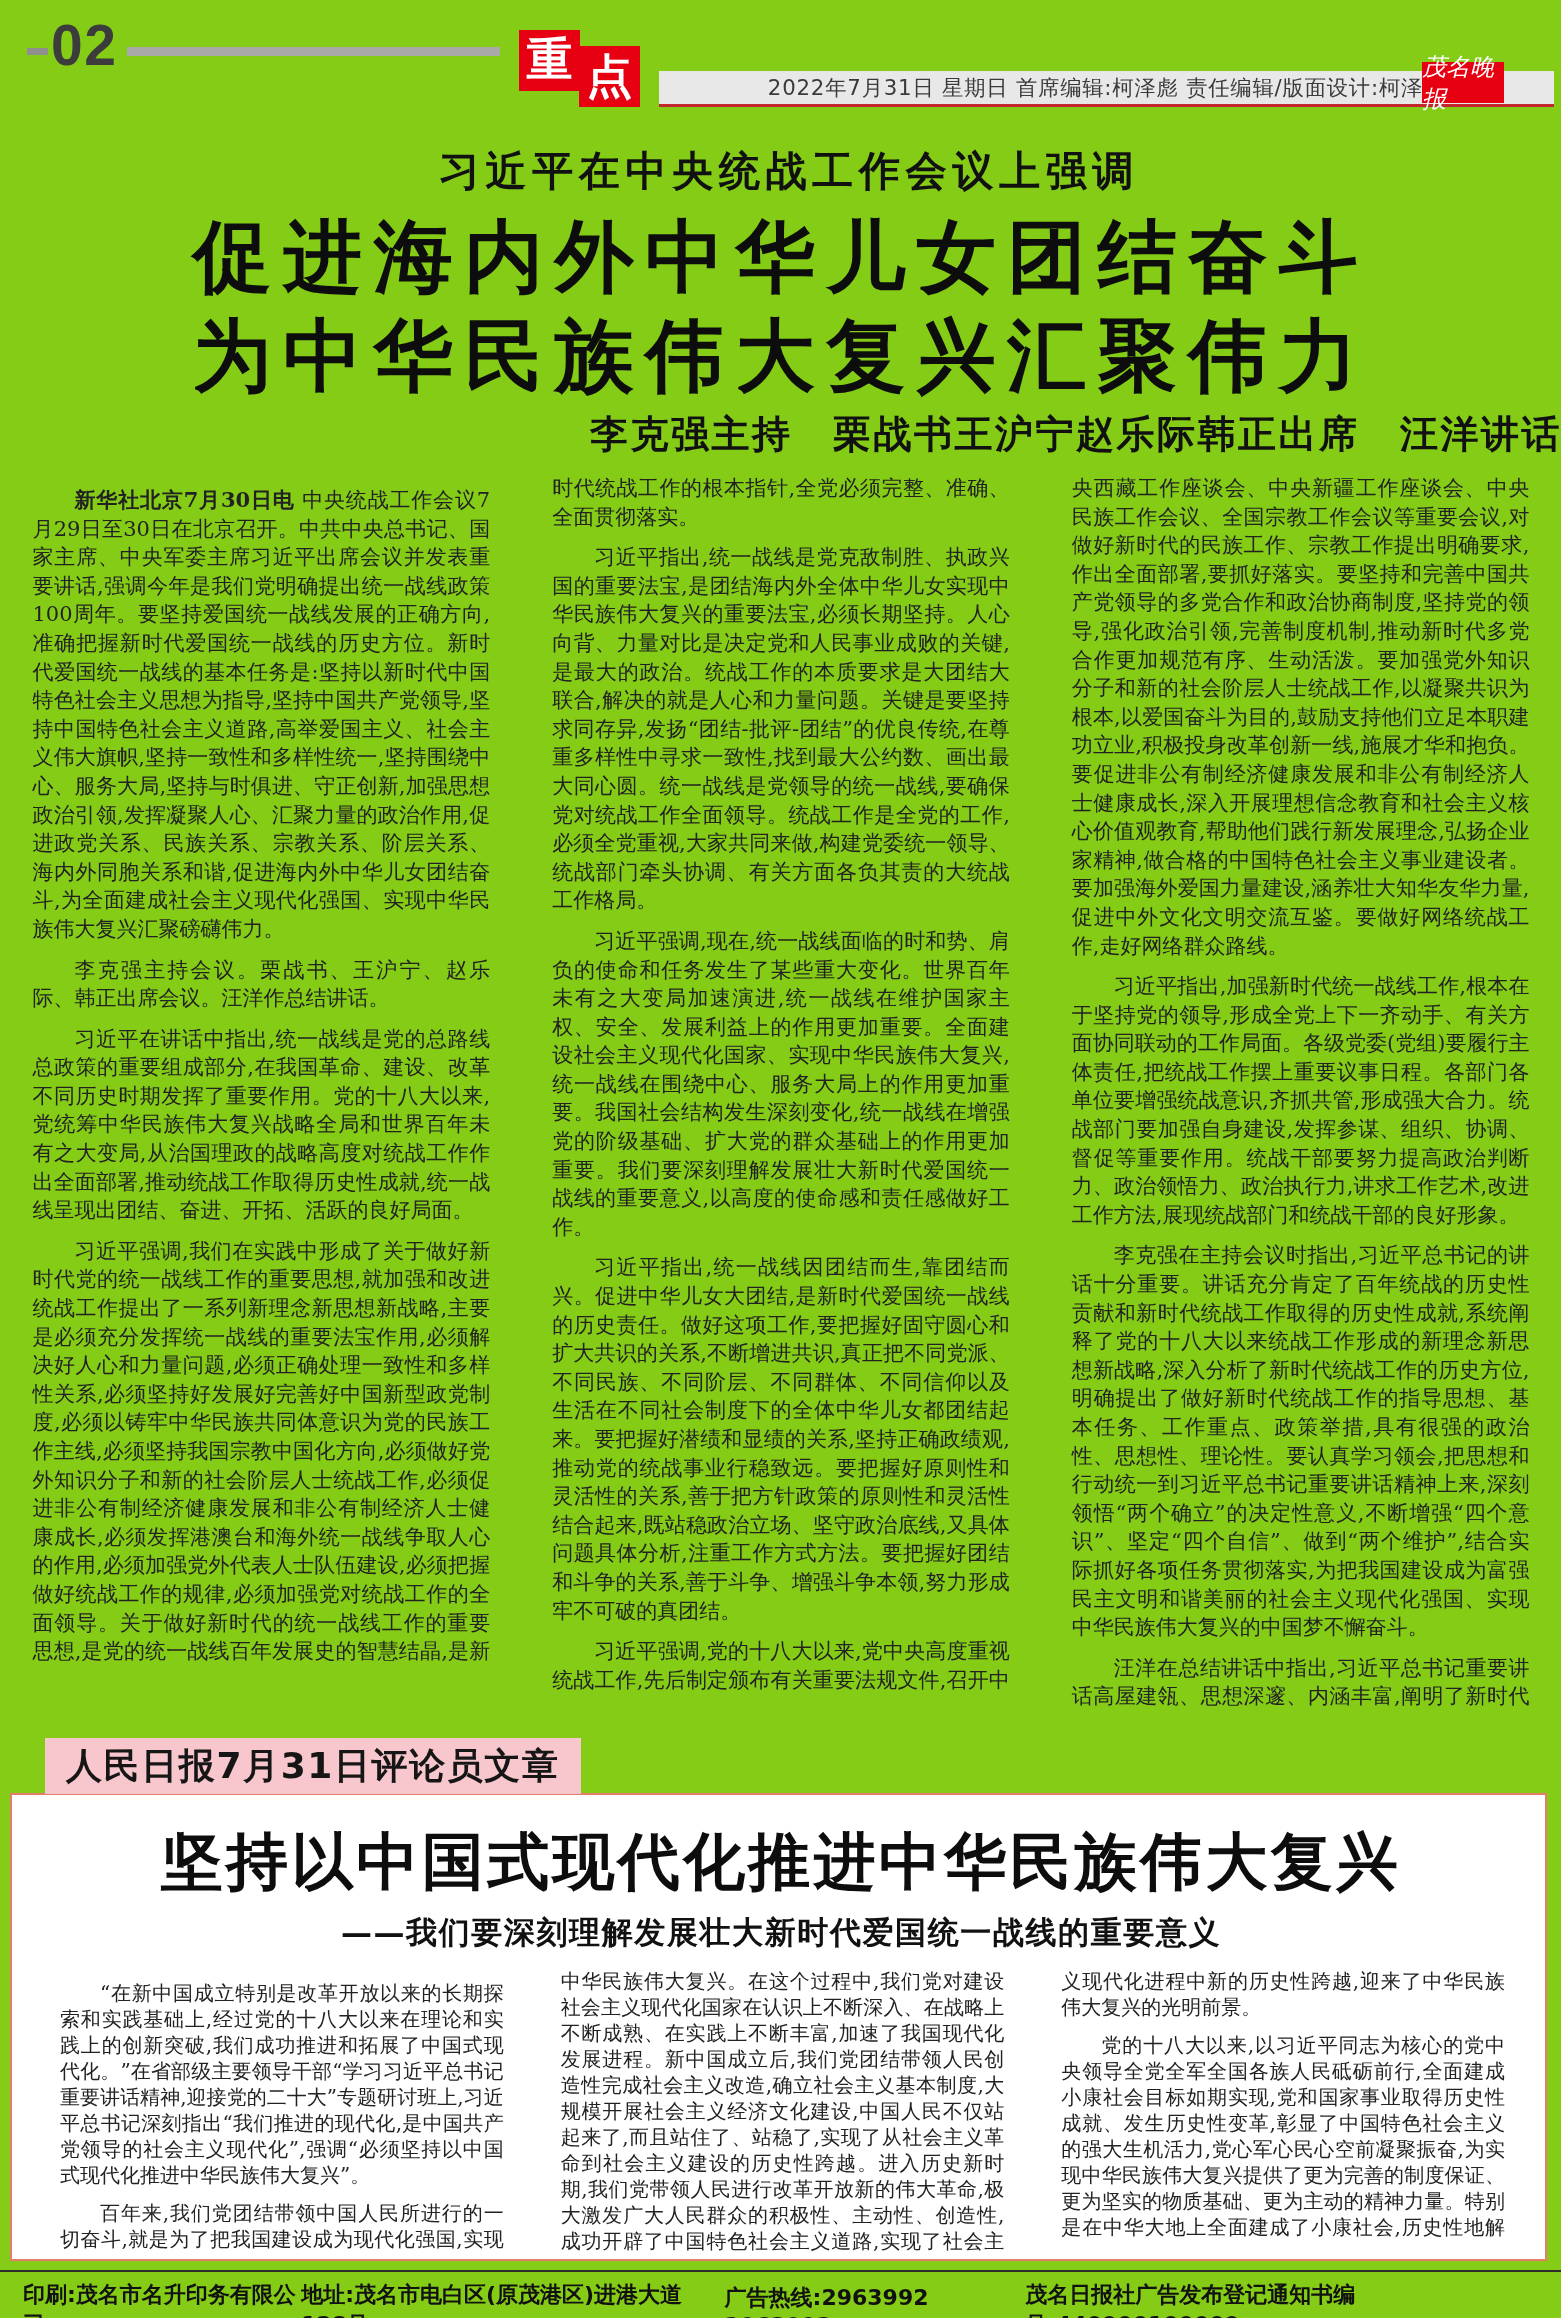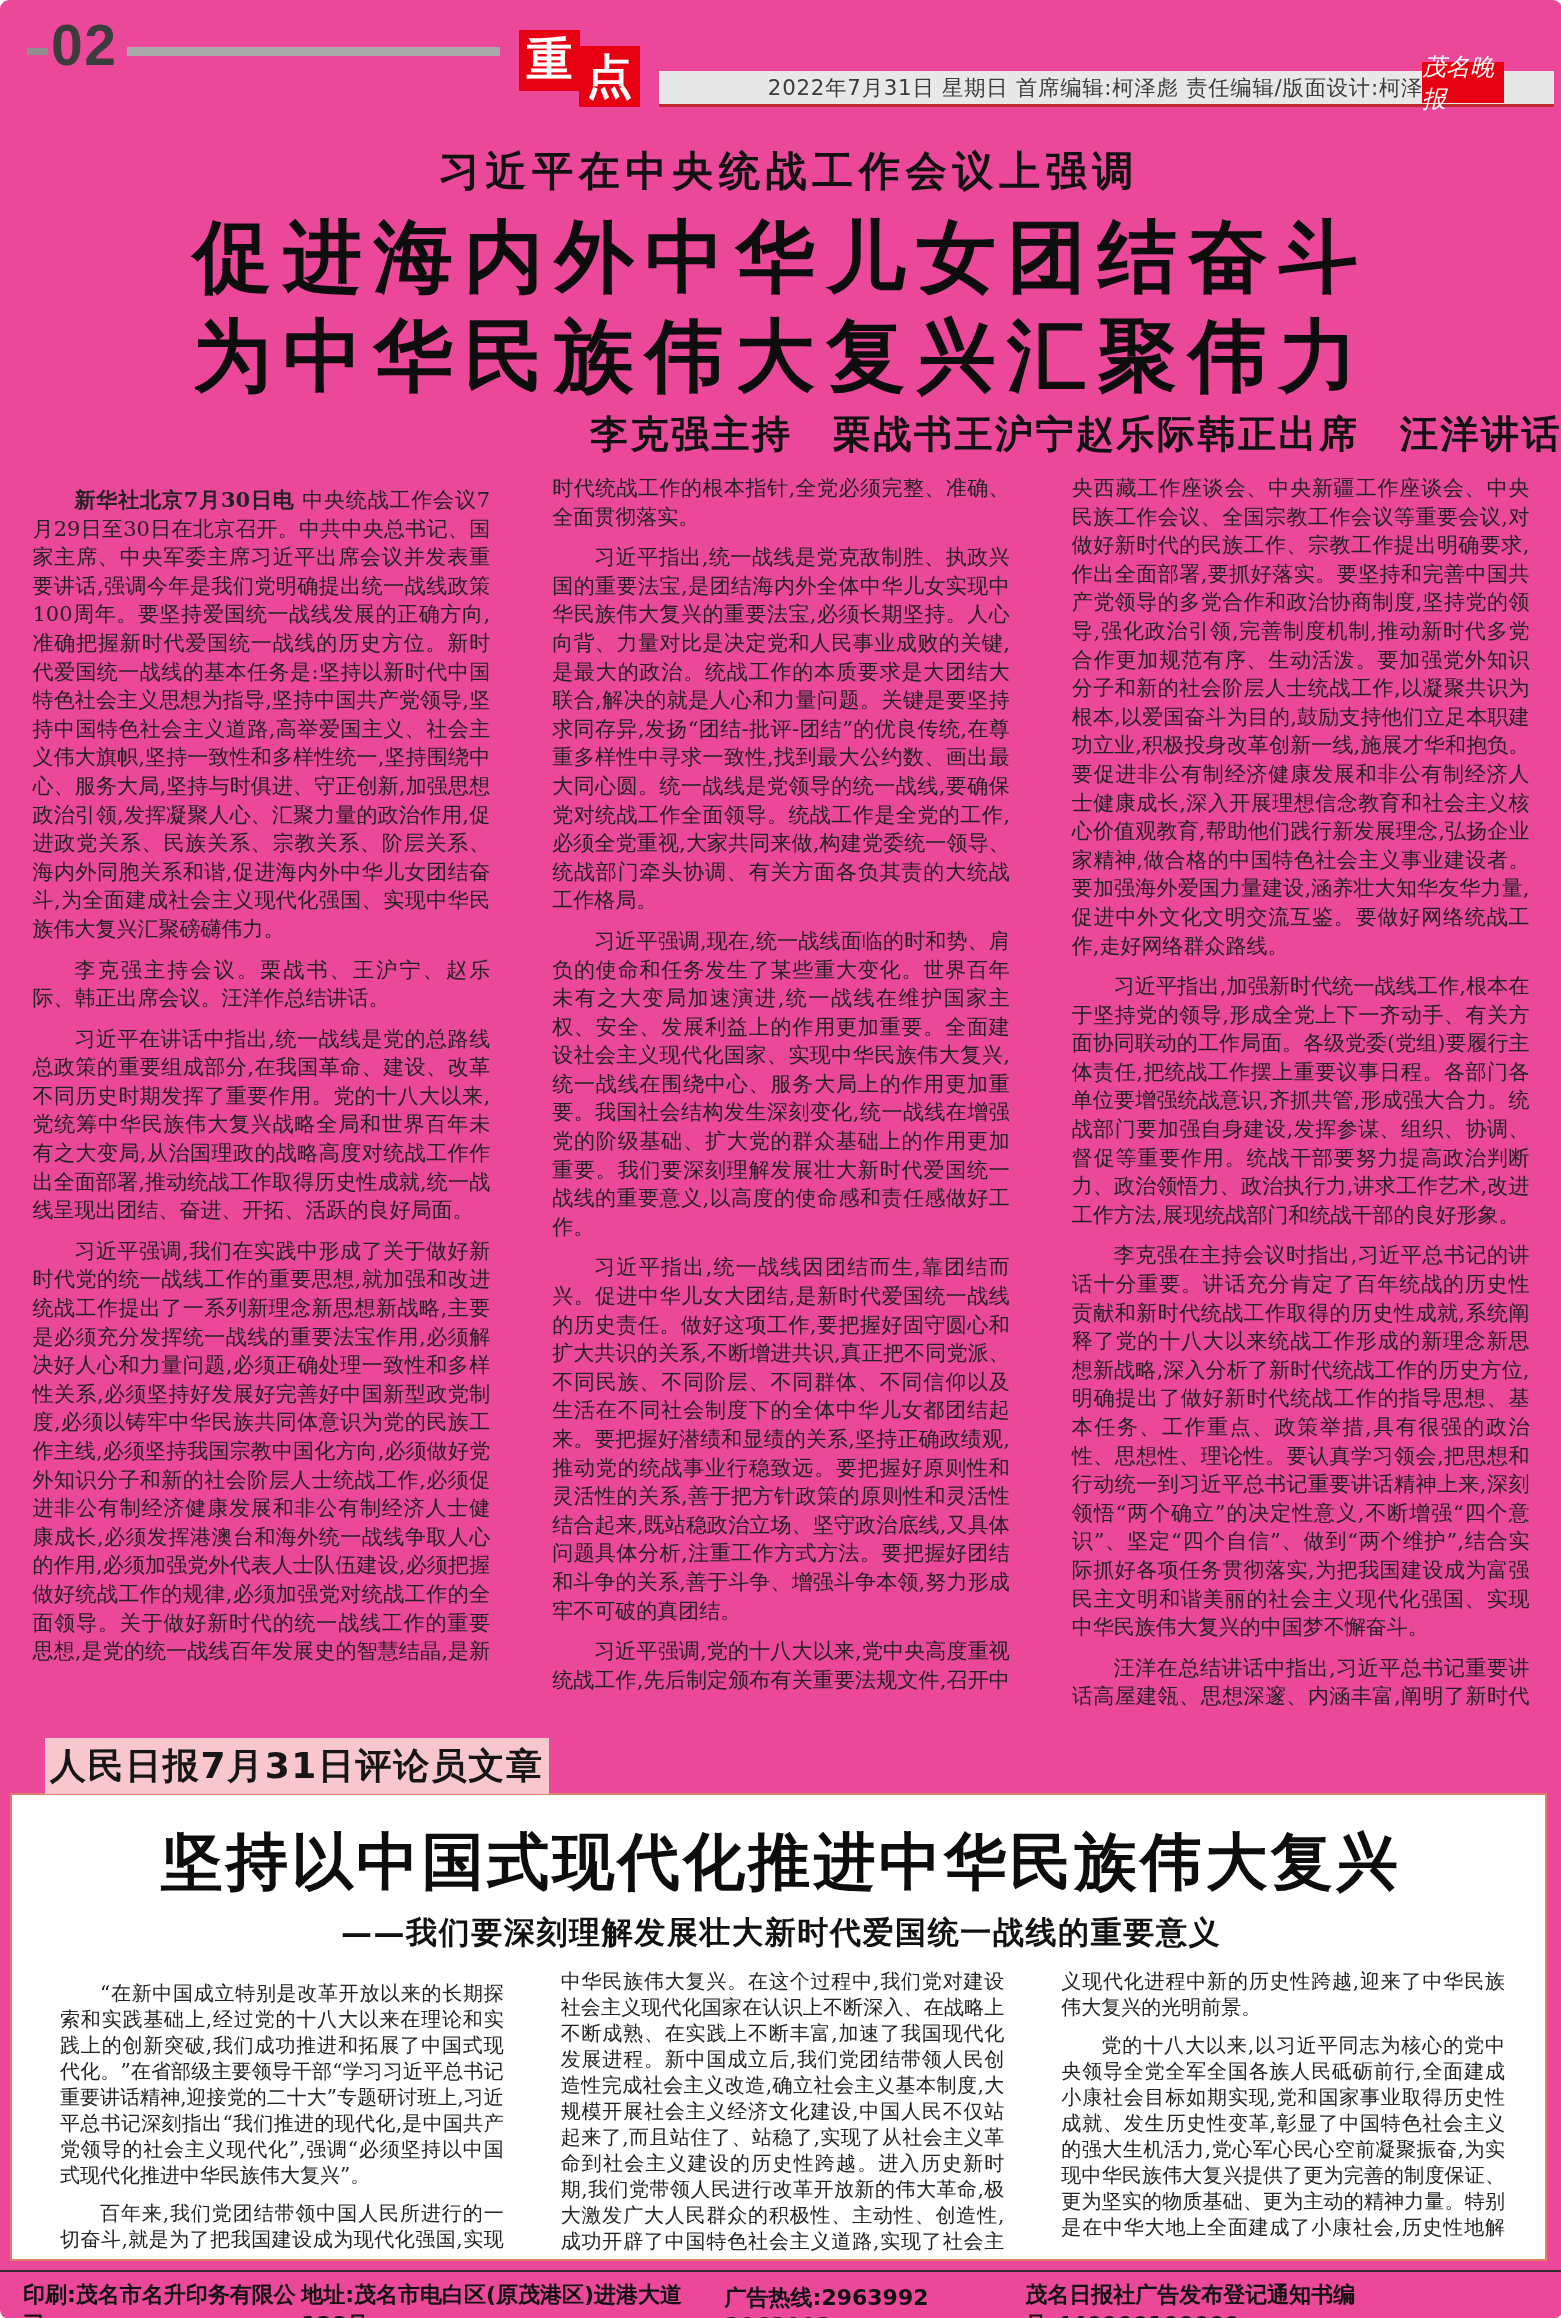--- a/index.html
+++ b/index.html
@@ -1,17 +1,17 @@
 <!DOCTYPE html>
 <html lang="zh" style="font-size:13px"><head>
 <meta charset="utf-8">
 <style>
   html,body{margin:0;padding:0;background:#ffffff;}
-  .page{position:relative;width:1562px;height:2319px;background:#ec4899;overflow:hidden;
-        font-family:"DejaVu Serif", serif;color:#1a1a1a;border-radius:9px;}
+  .page{position:relative;width:1562px;height:2319px;background:#84cc16;overflow:hidden;
+        font-family:"DejaVu Serif", serif;color:#1a1a1a;}
 
   
   .pageno-tick{position:absolute;left:27px;top:48px;width:21.3px;height:7.4px;background:#8f8f8f;}
   .pageno{position:absolute;left:51px;top:11.5px;font-family:"Liberation Sans",sans-serif;
           font-size:57px;font-weight:700;color:#3c3c3c;letter-spacing:1.6px;}
   .pageno-rule{position:absolute;left:127px;top:47px;width:373px;height:9px;background:#a9a9a9;}
   .secbox{position:absolute;width:61px;height:61px;background:#e60012;color:#fff;
           display:flex;align-items:center;justify-content:center;font-size:46px;font-weight:900;
           font-family:"DejaVu Sans",sans-serif;}
   .secbox.b1{left:519px;top:29.5px;}
@@ -39,21 +39,21 @@
   
   .art1-body{position:absolute;left:20.5px;top:474px;width:1521px;height:1245px;
              column-count:3;column-gap:38px;column-fill:auto;overflow:hidden;
              font-size:21px;line-height:28.6px;text-align:justify;color:#222;}
   .para{margin:12px;text-indent:2em;}
   .para b{font-weight:700;}
 
   
   .art2-box{position:absolute;left:9.8px;top:1793px;width:1537px;height:468px;
             border:2.5px solid #e57d6d;background:#fff;box-sizing:border-box;}
-  .art2-label{position:absolute;left:45px;top:1738px;height:56px;padding:0 5px;
+  .art2-label{position:absolute;left:45px;top:1738px;height:56px;padding:0 21px;
               background:#f8c7cd;display:flex;align-items:center;z-index:2;
               font-family:"DejaVu Sans",sans-serif;font-size:36px;font-weight:700;color:#161616;
               letter-spacing:1.6px;}
   .art2-headline{position:absolute;left:0;top:1820px;width:100%;text-align:center;
                  font-family:"DejaVu Sans",sans-serif;font-size:62px;font-weight:700;
                  letter-spacing:3.3px;color:#0d0d0d;white-space:nowrap;}
   .art2-subtitle{position:absolute;left:0;top:1912px;width:100%;text-align:center;
                  font-family:"DejaVu Sans",sans-serif;font-size:31px;font-weight:700;
                  letter-spacing:1.6px;color:#111;}
   .art2-body{position:absolute;left:48px;top:1968px;width:1469px;height:289px;

